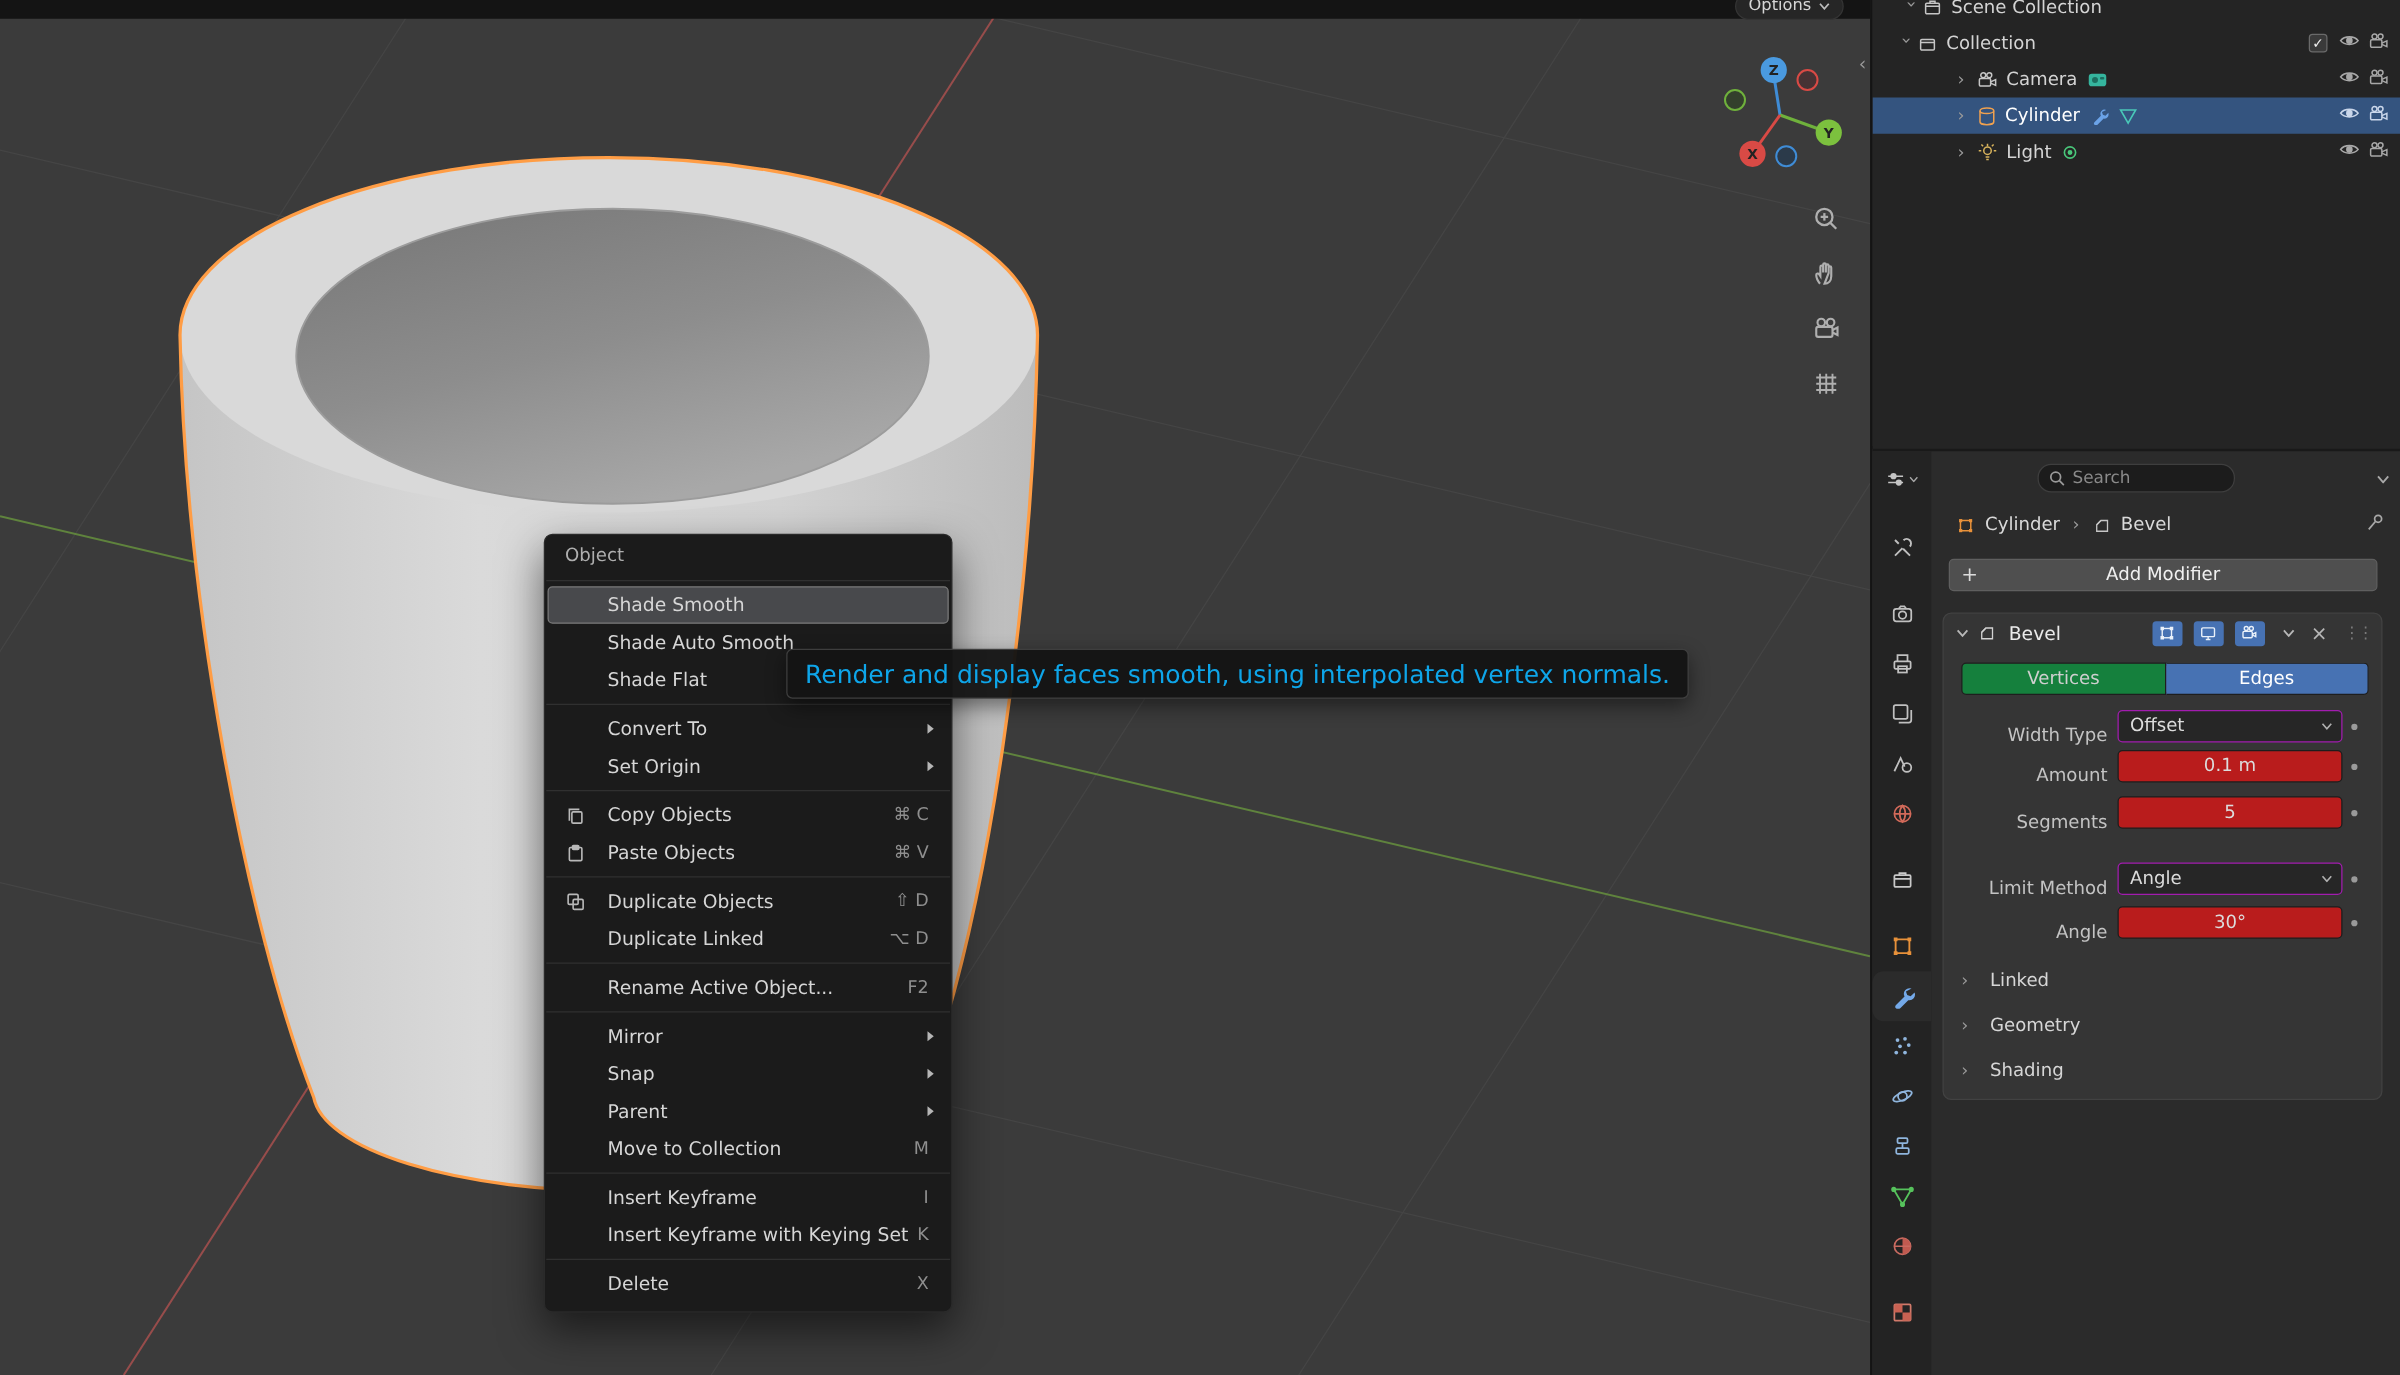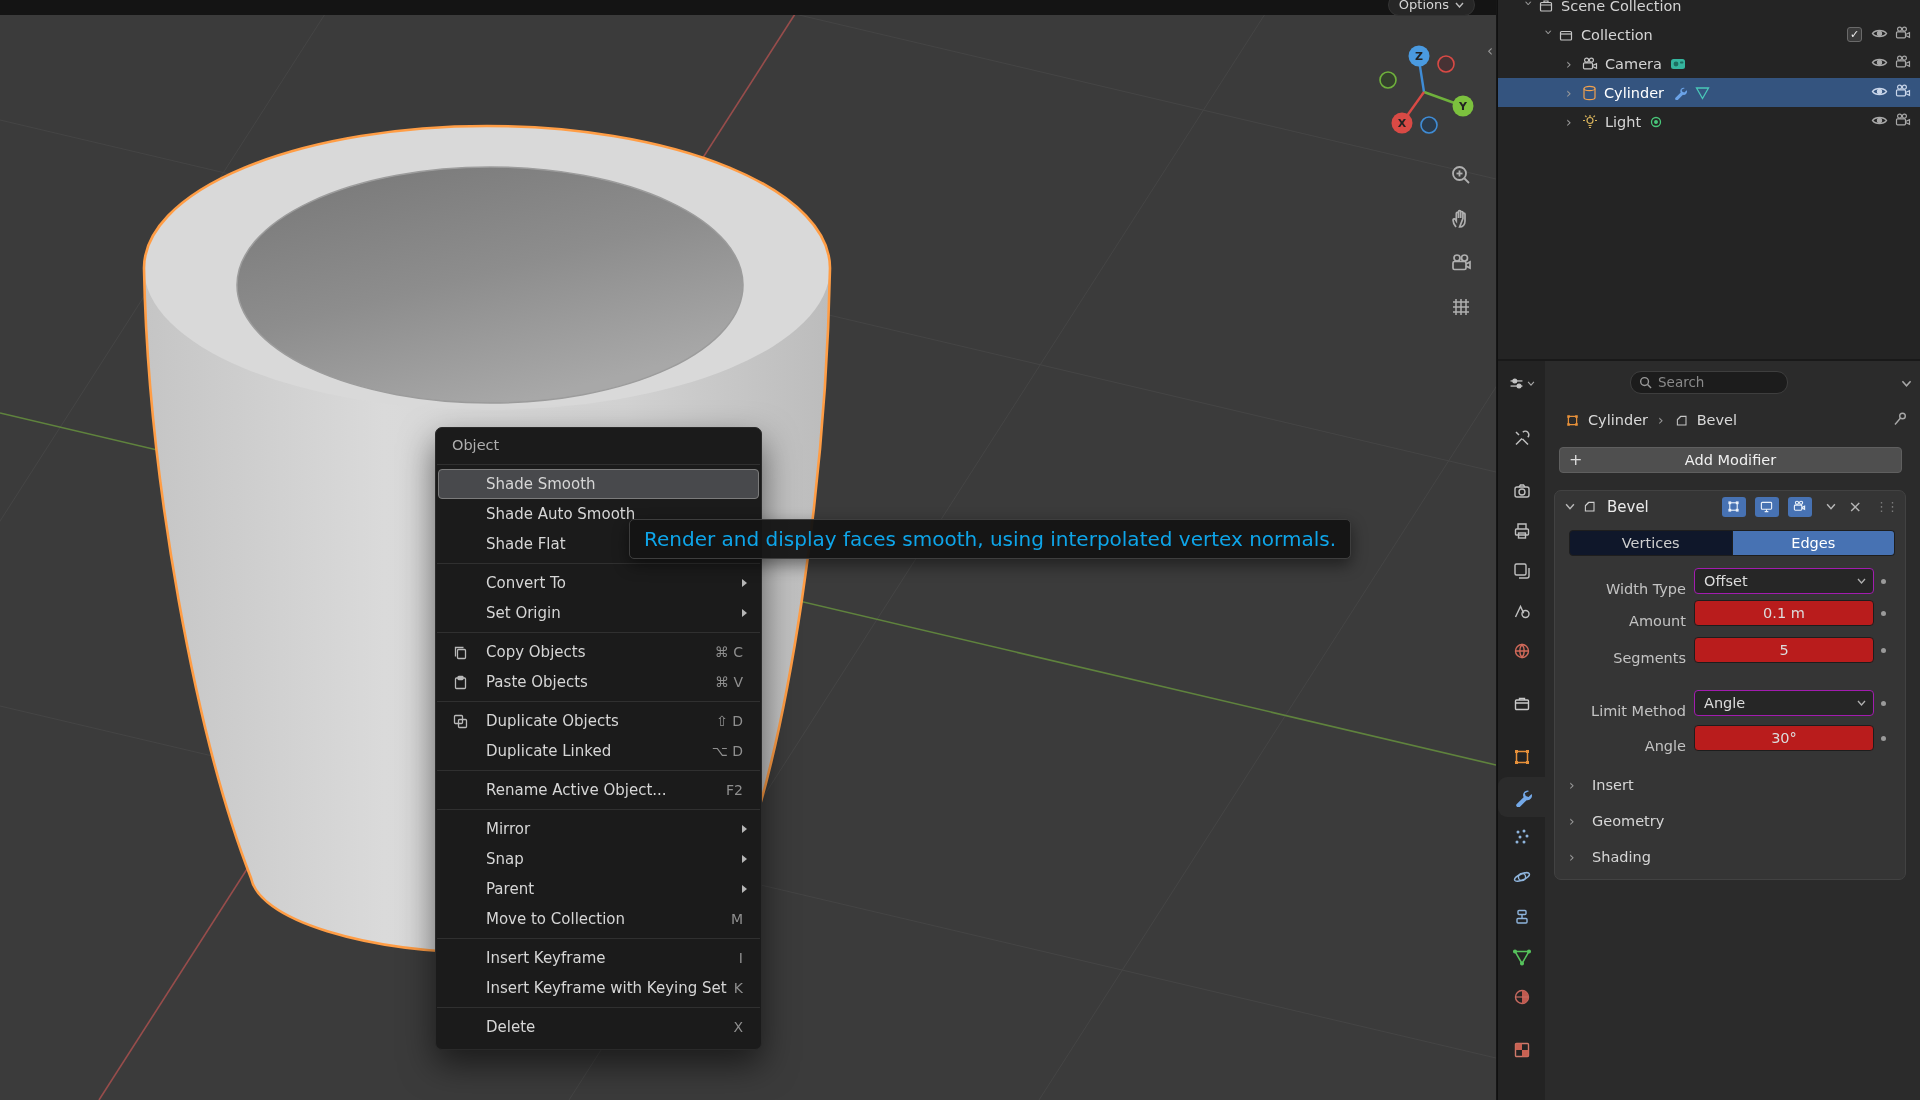--- a/index.html
+++ b/index.html
@@ -37,21 +37,21 @@
     white-space:nowrap; z-index:30; box-shadow:0 6px 16px rgba(0,0,0,.45); }
 
   
   .right { position:absolute; left:1497px; top:0; width:423px; height:1100px; background:#242424; border-left:1px solid #101010; }
 
   
   .outliner { position:absolute; left:0; top:0; right:0; height:357px; background:#242424; overflow:hidden; }
   .ol-rows { margin-top:-9px; }
   .ol-row { height:29px; display:flex; align-items:center; padding-right:9px; font-size:14.5px; color:#d4d4d4; }
   .ol-row.selected { background:#34547f; color:#fff; }
-  .ind0 { padding-left:24px; } .ind1 { padding-left:44px; } .ind2 { padding-left:68px; }
+  .ind0 { padding-left:24px; } .ind1 { padding-left:20px; } .ind2 { padding-left:68px; }
   .tri { color:#9a9a9a; font-size:14px; width:14px; display:inline-block; }
   .tri.down { transform:rotate(90deg); transform-origin:45% 55%; }
   .ol-icon { margin:0 7px 0 2px; display:flex; }
   .ol-badge { margin-left:8px; display:flex; }
   .ol-toggles { margin-left:auto; display:flex; gap:7px; align-items:center; }
   .checkbox { width:15px; height:15px; background:#3a3a3a; border:1px solid #6a6a6a; border-radius:3px;
     color:#eee; font-size:11px; line-height:13px; text-align:center; margin-right:2px; }
 
   
   .props { position:absolute; left:0; top:359px; right:0; bottom:0; background:#2b2b2b; border-top:2px solid #191919; }
@@ -80,21 +80,21 @@
   .add-mod .plus { position:absolute; left:9px; top:2px; color:#dcdcdc; font-size:16px; }
 
   .bevel-panel { margin:17px 14px 0 9px; background:#353535; border:1px solid #424242; border-radius:7px; padding-bottom:8px; }
   .mod-head { height:31px; display:flex; align-items:center; padding:0 8px 0 10px; gap:7px; }
   .mod-name { font-size:15px; color:#eaeaea; flex:1; margin-left:3px; }
   .mtoggle { width:24px; height:20px; background:#4772b3; border-radius:3px; display:flex; align-items:center; justify-content:center; margin-left:2px; }
   .mod-x { color:#b5b5b5; font-size:16px; margin-left:6px; }
   .drag-dots { color:#7a7a7a; font-size:13px; letter-spacing:-2px; margin-left:6px; }
 
   .seg-row { display:flex; margin:8px 10px 0 14px; height:26px; }
-  .seg-btn { flex:1; background:#0f172a; border:1px solid #1e1e1e; color:#cfcfcf; font-size:14.5px;
+  .seg-btn { flex:1; background:#15803d; border:1px solid #1e1e1e; color:#cfcfcf; font-size:14.5px;
     display:flex; align-items:center; justify-content:center; }
   .seg-btn:first-child { border-radius:4px 0 0 4px; }
   .seg-btn:last-child { border-radius:0 4px 4px 0; border-left:0; }
   .seg-btn.active { background:#4772b3; color:#fff; }
 
   .prop-row { display:flex; align-items:center; height:26px; padding-right:8px; }
   .prop-label { width:131px; text-align:right; color:#c3c3c3; font-size:14.5px; padding-right:0;margin-top:15px; }
   .prop-ctrl { margin-left:8px; width:180px; height:25px; }
   .dropdown { background:#262626; border:1px solid #a21caf; border-radius:4px; height:100%;
     display:flex; align-items:center; padding:0 7px 0 9px; font-size:14.5px; color:#dcdcdc; }
@@ -735,21 +735,21 @@
         <div class="prop-row mt9">
           <span class="prop-label">Angle</span>
           <span class="prop-ctrl numfield">30°</span>
           <span class="anim-dot">
               <i></i>
             </span>
         </div>
 
         <div class="section-row mt20">
           <span class="tri">›</span>
-          <span>Insert</span>
+          <span>Linked</span>
         </div>
         <div class="section-row mt8">
           <span class="tri">›</span>
           <span>Geometry</span>
         </div>
         <div class="section-row mt8">
           <span class="tri">›</span>
           <span>Shading</span>
         </div>
       </div>

